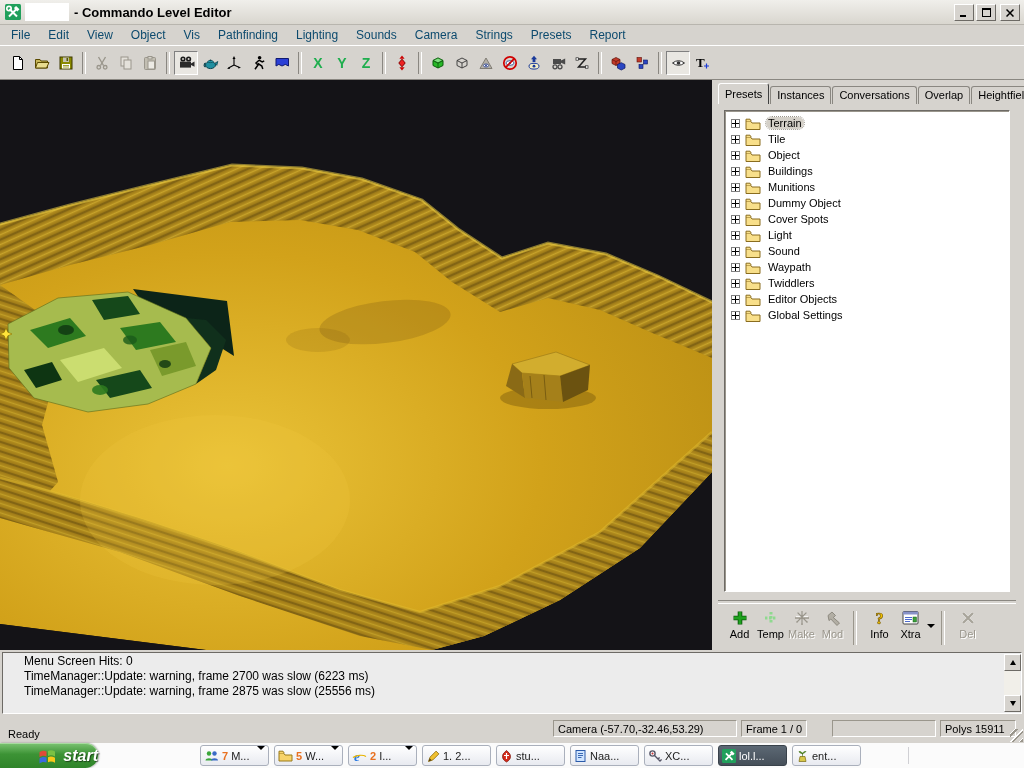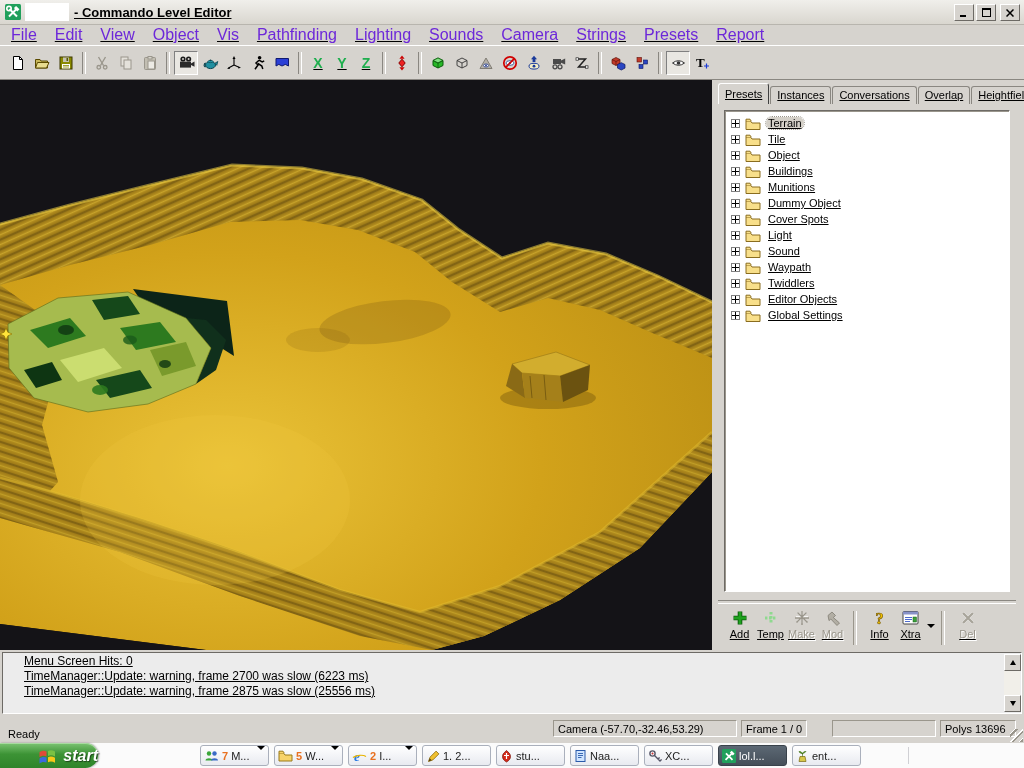--- a/index.html
+++ b/index.html
@@ -1,34 +1,34 @@
 <!DOCTYPE html>
 <html><head>
 <meta charset="utf-8">
 <style>
   html,body{margin:0;padding:0;width:1024px;height:768px;overflow:hidden;
     font-family:"Liberation Sans",sans-serif;background:#000;}
-  #window{position:relative;width:1024px;height:768px;background:#d6d3ce;text-decoration:underline;}
+  #window{position:relative;width:1024px;height:768px;background:#d6d3ce;}
 
   
   .raised{border:1px solid;border-color:#ffffff #6d6a65 #6d6a65 #ffffff;background:#d6d3ce;}
 
   
   .titlebar{height:24px;background:linear-gradient(#f0efeb,#d9d6cf);display:flex;align-items:center;
     border-bottom:1px solid #b8b5ae;position:relative;}
   .appicon{width:16px;height:16px;margin:0 4px 0 5px;}
   .titleblank{width:44px;height:18px;background:#ffffff;margin-right:5px;}
   .titletext{font-weight:bold;font-size:13px;color:#000;}
   .winbtns{position:absolute;right:4px;top:4px;display:flex;gap:2px;}
   .wbtn{width:18px;height:15px;display:flex;align-items:center;justify-content:center;cursor:default;}
   .wbtn.close{margin-left:2px;}
 
   
   .menubar{height:20px;background:#d6d3ce;display:flex;align-items:center;padding-left:2px;}
-  .menuitem{font-size:16px;color:#6d28d9;padding:0 9px;line-height:20px;}
+  .menuitem{font-size:12px;color:#0c4a6e;padding:0 9px;line-height:20px;}
 
   
   .toolbar{height:33px;background:#d6d3ce;border-top:1px solid #ffffff;border-bottom:1px solid #8a8781;
     display:flex;align-items:center;padding-left:6px;}
   .tool{width:24px;height:24px;display:flex;align-items:center;justify-content:center;}
   .tool.pressed{border:1px solid;border-color:#808080 #fff #fff #808080;background:#e9e7e2;width:22px;height:22px;}
   .vsep{width:2px;height:22px;border-left:1px solid #8a8781;border-right:1px solid #ffffff;margin:0 4px;}
   .xyz{font-size:14px;font-weight:bold;color:#1fae4e;font-family:"Liberation Sans",sans-serif;}
 
   
@@ -653,21 +653,21 @@
           </span>
       </div>
     </div>
   </div>
 
   <div class="statusbar">
     <span class="status-ready">Ready</span>
     <span class="spanel" style="left:553px;width:184px;">Camera (-57.70,-32.46,53.29)</span>
     <span class="spanel" style="left:741px;width:66px;">Frame 1 / 0</span>
     <span class="spanel" style="left:832px;width:104px;"></span>
-    <span class="spanel" style="left:940px;width:76px;">Polys 13696</span>
+    <span class="spanel" style="left:940px;width:76px;">Polys 15911</span>
     <span class="grip"></span>
   </div>
 
   <div class="taskbar">
     <div class="startbtn">
       <svg width="20" height="18" viewBox="0 0 20 18">
         <path d="M1.5 5.2c2-1.6 4.8-2 7-.8v5c-2.2-1.2-5-.8-7 .8z" fill="#e04a38"></path>
         <path d="M10 4c2-1.2 4.8-1 7 .6v5c-2.2-1.6-5-1.8-7-.6z" fill="#7ac143"></path>
         <path d="M1.5 11.4c2-1.6 4.8-2 7-.8v5c-2.2-1.2-5-.8-7 .8z" fill="#3a6ae0"></path>
         <path d="M10 10.2c2-1.2 4.8-1 7 .6v5c-2.2-1.6-5-1.8-7-.6z" fill="#f8c818"></path>

